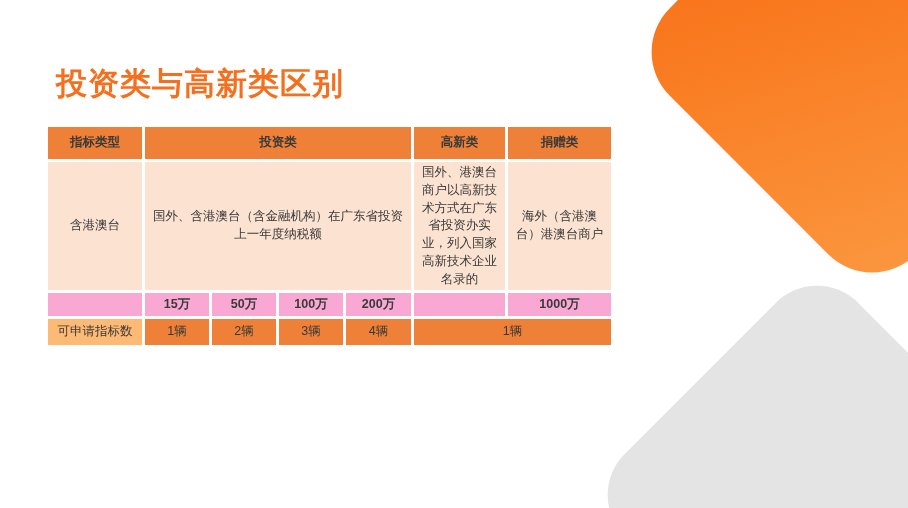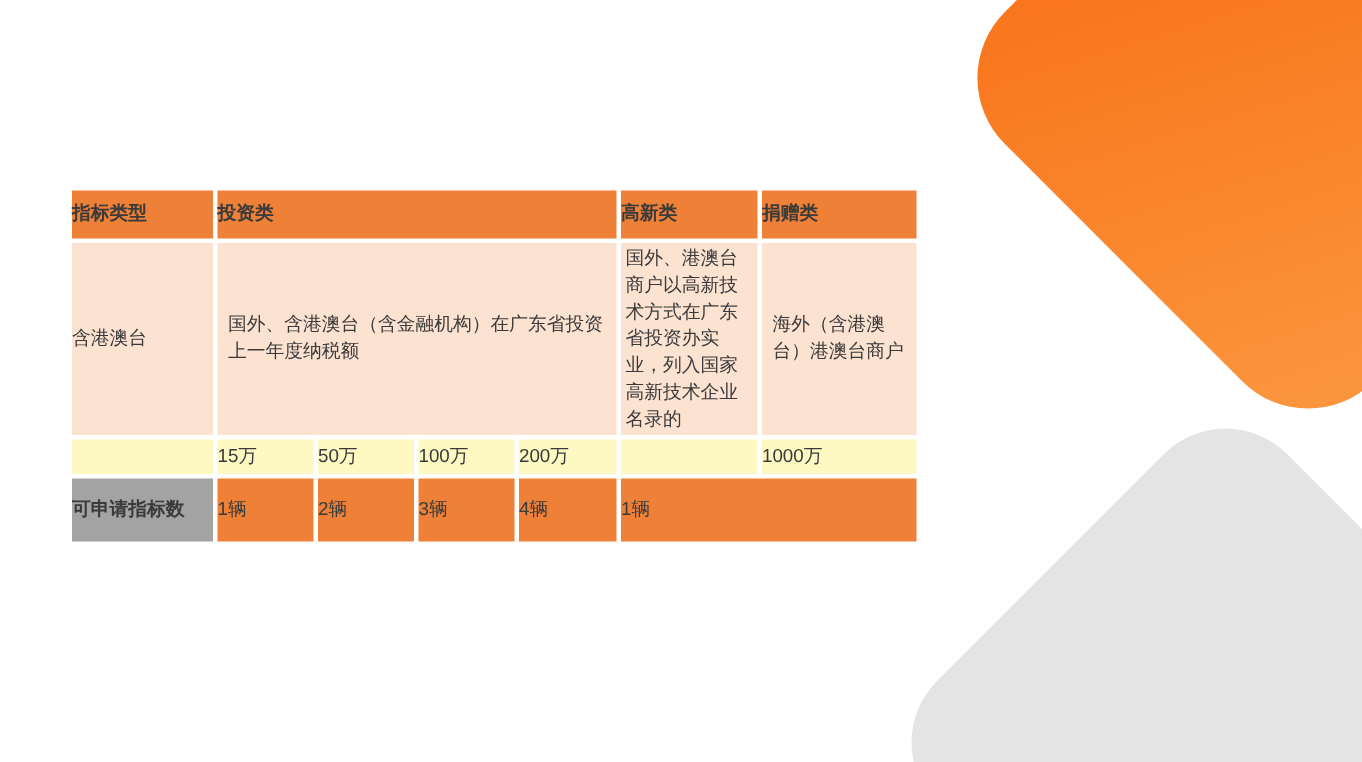--- a/index.html
+++ b/index.html
@@ -68,21 +68,21 @@
   table.t {
     border-collapse: separate;
     border-spacing: 3px;
     width: 560px;
     table-layout: fixed;
     margin: -3px;
   }
   table.t td {
     padding: 0;
     vertical-align: middle;
-    text-align: left;
+    text-align: center;
     color: #3a3a3a;
     font-size: 12.5px;
     line-height: 1.42;
   }
   td.hdr {
     background: #EE8037;
     color: #ffffff;
     font-weight: bold;
     font-size: 13px;
     height: 32px;
@@ -90,52 +90,54 @@
   td.body {
     background: #FBE2D1;
   }
   td.orange {
     background: #EE8037;
     color: #333333;
     font-size: 12.5px;
     height: 26px;
   }
   td.rowlabel {
-    background: #a3a3a3;
+    background: #fdba74;
     color: #ffffff;
-    font-weight: bold;
+    font-weight: normal;
     font-size: 12.5px;
-    height: 42px;
+    height: 26px;
   }
   td.cond {
     height: 100px;
   }
   td.amt {
     height: 23px;
     font-size: 12.5px;
-    background: #fef9c3;
+    background: #f9a8d4;
+    font-weight: bold;
   }
   .cell-pad {
     padding: 2px 7px;
   }
   .cell-pad-tight {
     padding: 2px 3px;
   }
   .empty { }
 </style>
 </head>
 <body>
 
 <div id="slide">
 
   <div class="deco-layer">
     <div class="deco-gray"></div>
     <div class="deco-orange"></div>
   </div>
 
+  <div class="title">投资类与高新类区别</div>
 
   <div class="tbl-wrap">
     <table class="t">
       <colgroup>
         <col style="width:94px">
         <col style="width:64px">
         <col style="width:64px">
         <col style="width:64px">
         <col style="width:65px">
         <col style="width:91px">

